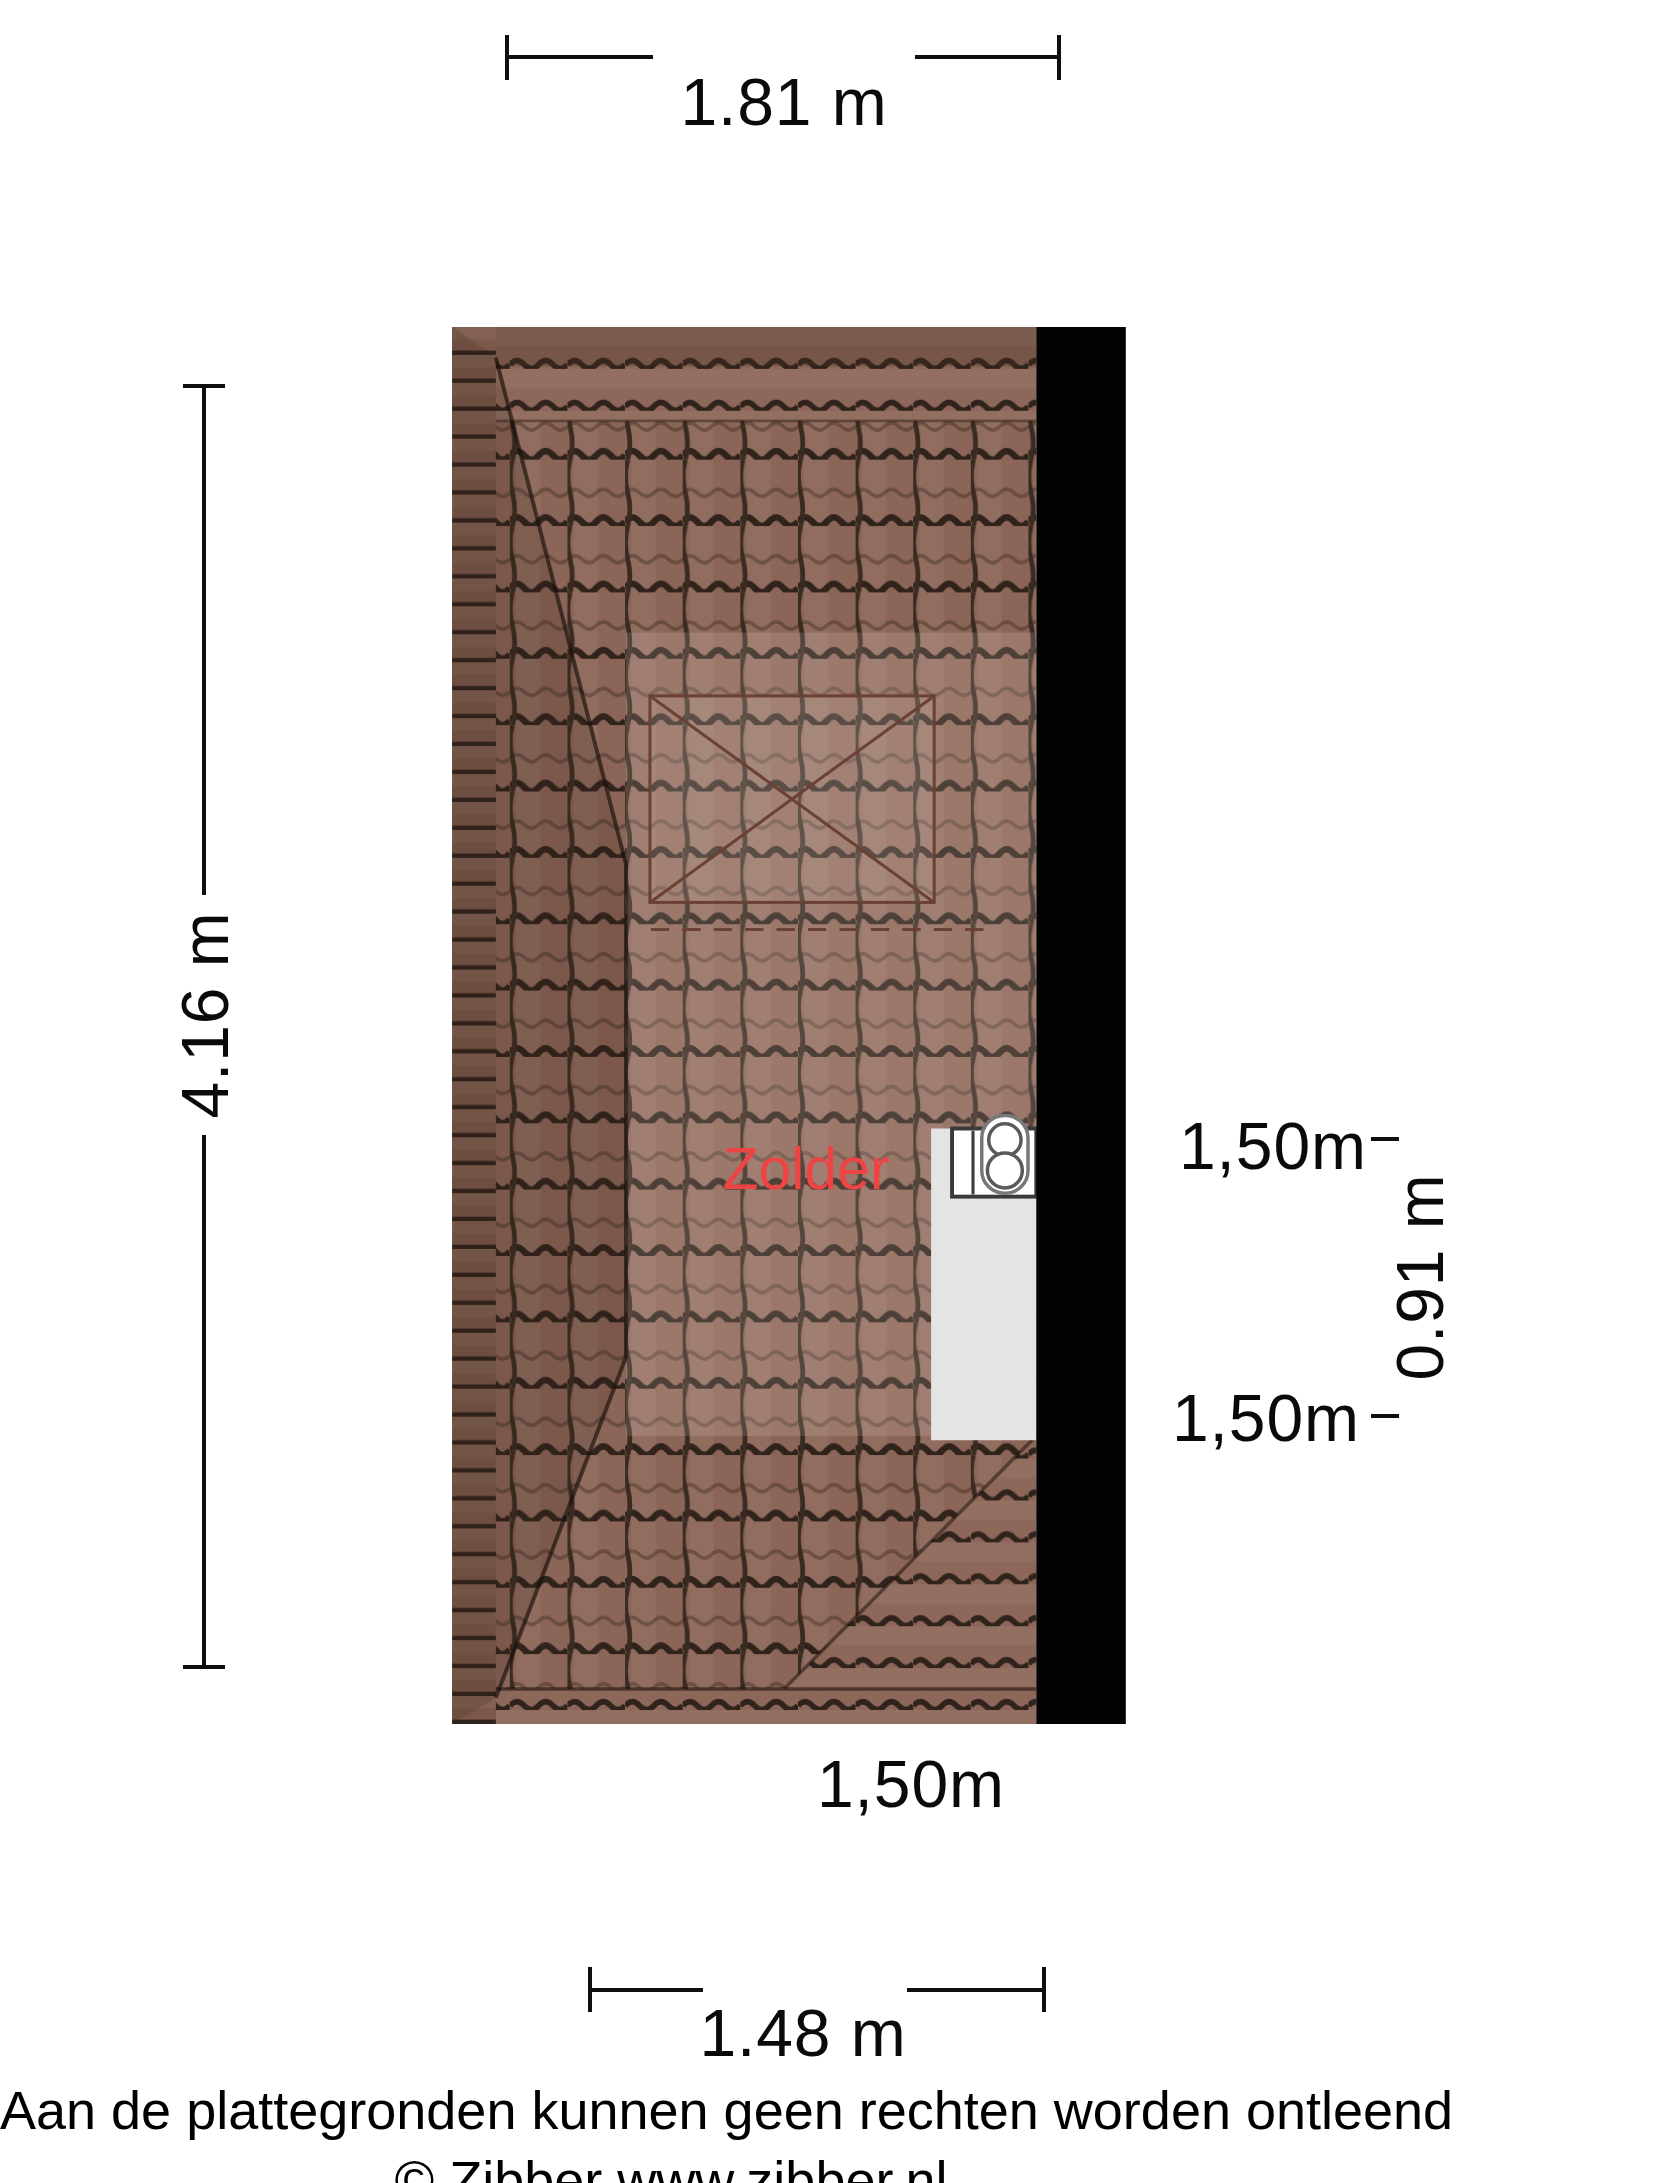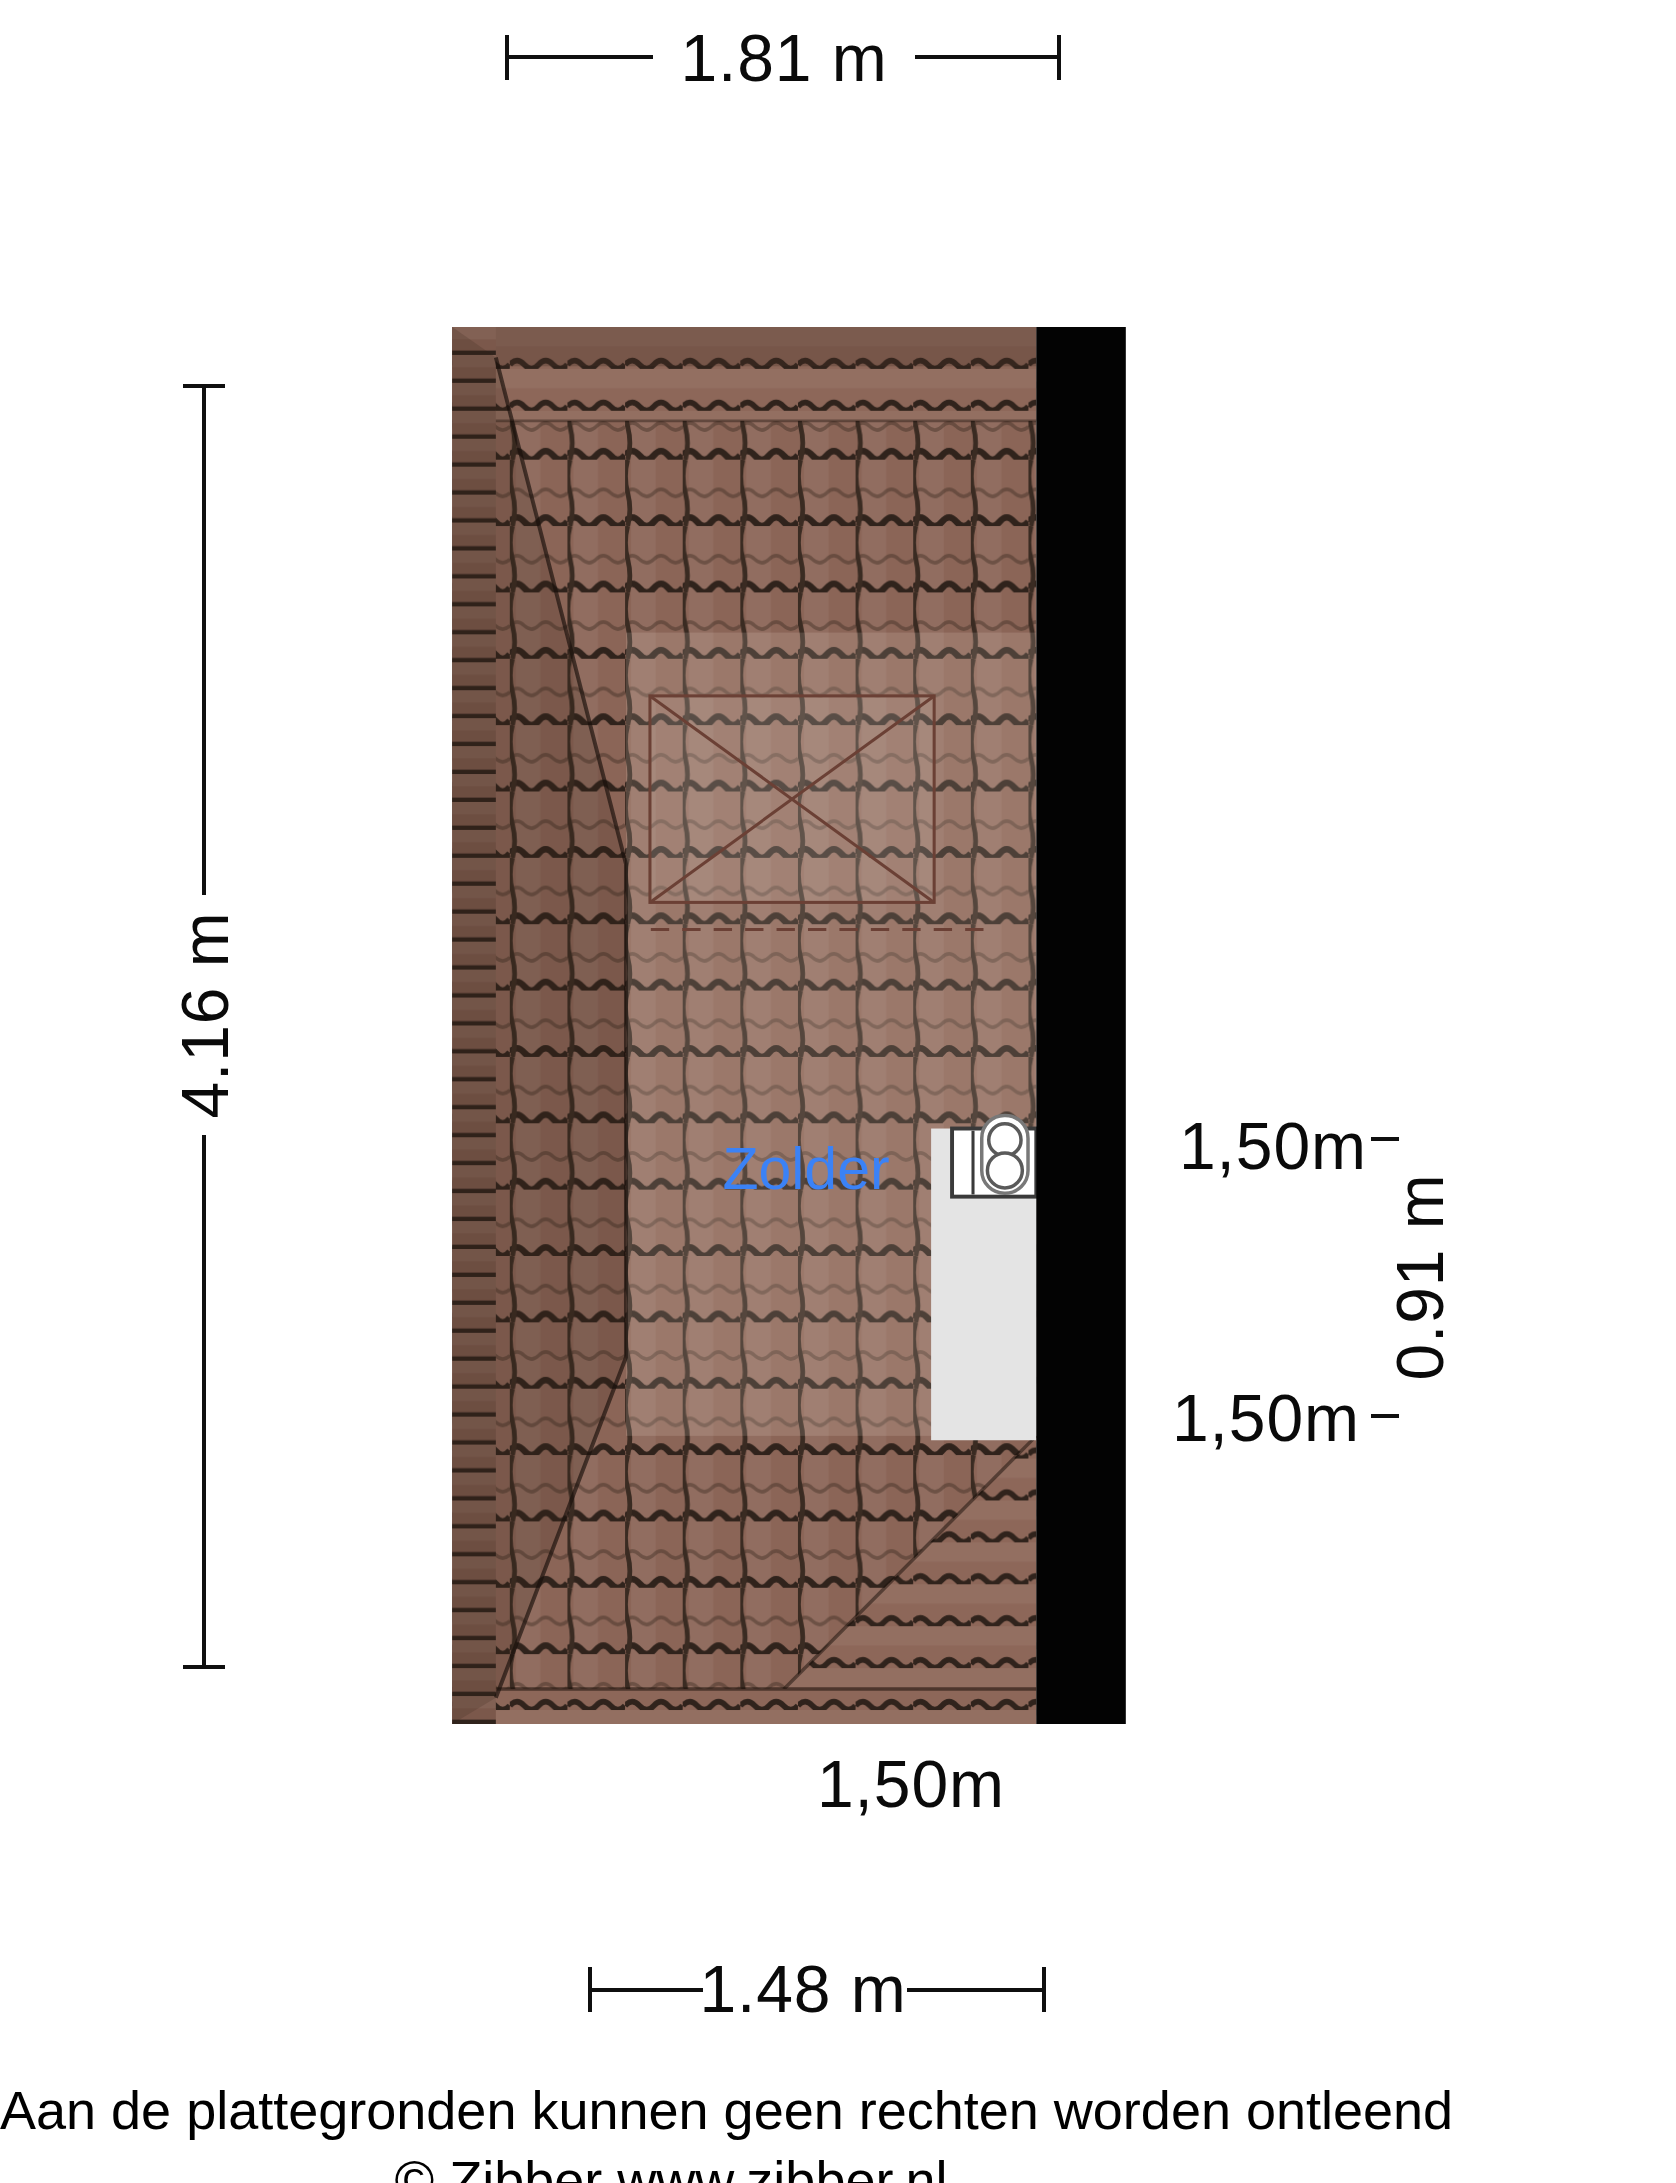--- a/index.html
+++ b/index.html
@@ -16,29 +16,29 @@
     overflow: hidden;
   }
   .dim-text {
     position: absolute;
     color: #0a0a0a;
     font-size: 66px;
     line-height: 1;
     white-space: nowrap;
     letter-spacing: 0.9px;
   }
-  .dim-text.centered { transform: translate(-50%, -50%); }
+  .dim-text.centered { transform: translate(-50%, -50%); margin-top: 44px; }
   .dim-text.rot { transform: translate(-50%, -50%) rotate(-90deg); }
   .dim-line {
     position: absolute;
     background: #0f0f0f;
   }
   .room-label {
     position: absolute;
-    color: #3b82f6;
+    color: #ef4444;
     font-size: 59px;
     line-height: 1;
     white-space: nowrap;
     transform: translate(-50%, -50%);
   }
   .footer-line {
     position: absolute;
     left: 0;
     width: 1342px;
     text-align: center;

